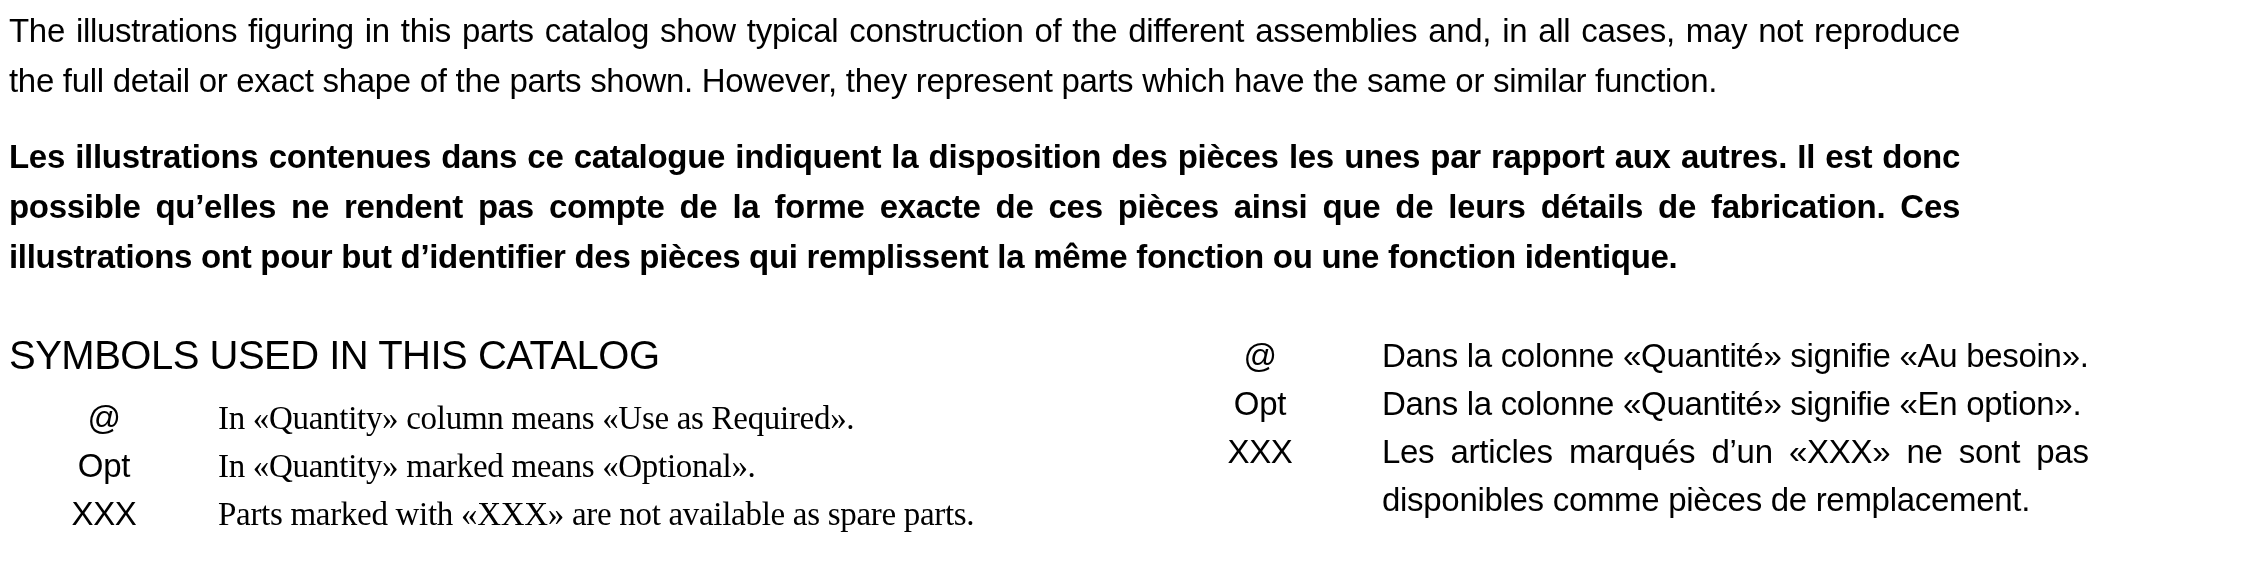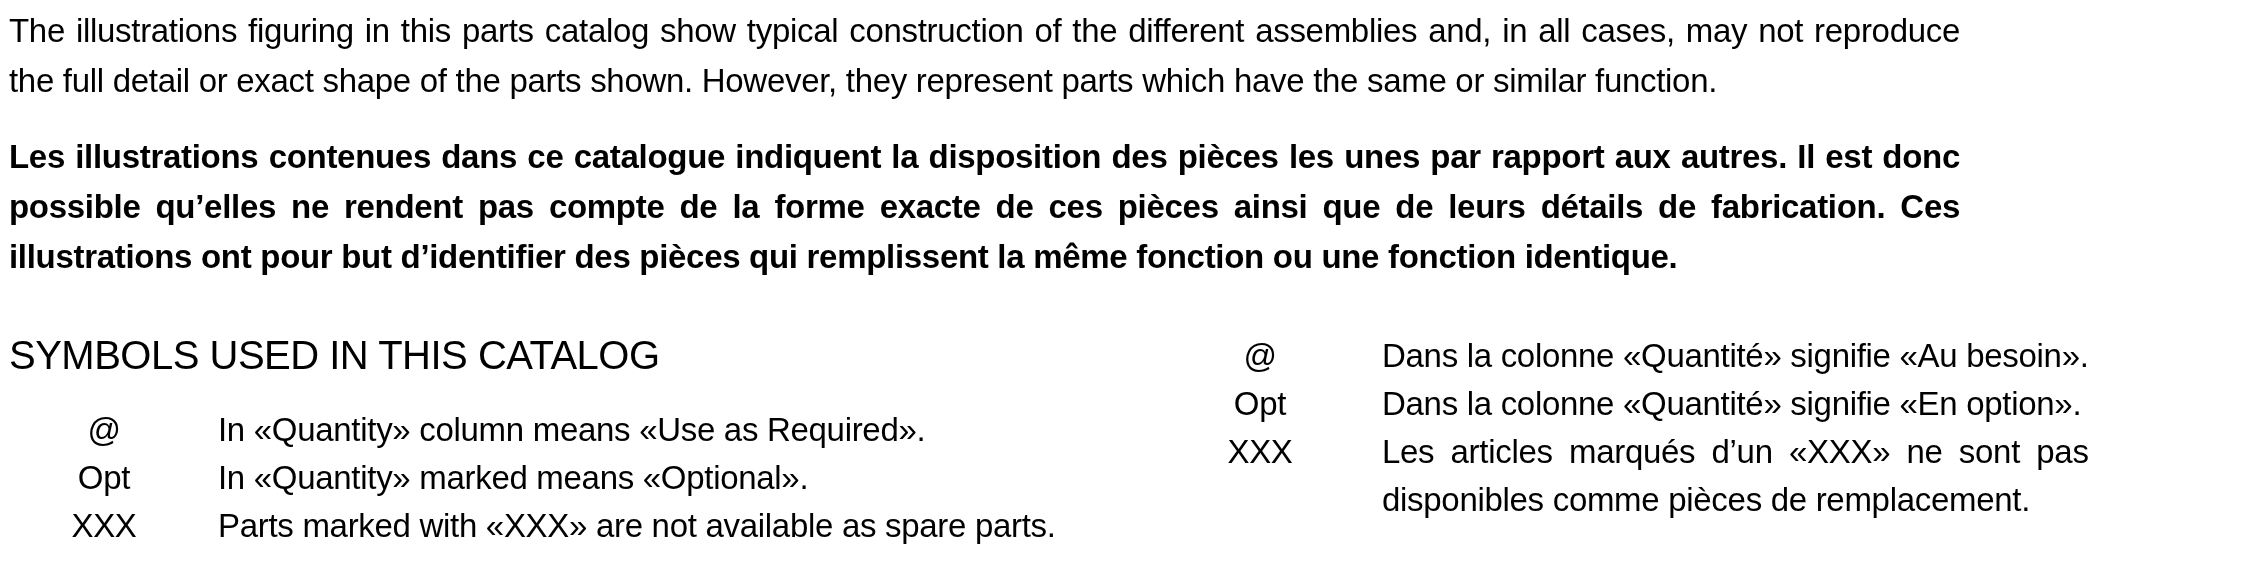--- a/index.html
+++ b/index.html
@@ -37,37 +37,37 @@
     padding-right: 30px;
   }
   .symbols-col-fr {
     flex: 1;
   }
   .symbols-heading {
     font-size: 40px;
     font-weight: normal;
     letter-spacing: -0.5px;
     line-height: 46px;
-    margin-bottom: 28px;
+    margin-bottom: 16px;
     white-space: nowrap;
   }
   .symbol-row {
     display: flex;
     font-size: 33px;
     line-height: 48px;
     letter-spacing: -0.3px;
   }
   .symbol-cell {
     flex-shrink: 0;
     text-align: center;
   }
   .symbols-col-en .symbol-cell { width: 190px; }
   .symbols-col-fr .symbol-cell { width: 180px; }
   .symbol-desc { flex: 1; }
-  .symbols-col-en .symbol-desc { padding-left: 19px; white-space: nowrap; }
+  .symbols-col-en .symbol-desc { padding-left: 19px; white-space: nowrap; font-family: Liberation Serif, serif; }
   .symbols-col-fr .symbol-desc { padding-left: 32px; }
   .symbols-col-fr .symbol-row.row-xxx .symbol-desc {
     text-align: justify;
     white-space: normal;
   }
   .symbols-col-fr .symbol-row.row-at .symbol-desc,
   .symbols-col-fr .symbol-row.row-opt .symbol-desc { white-space: nowrap; }
 </style>
 </head>
 <body>

